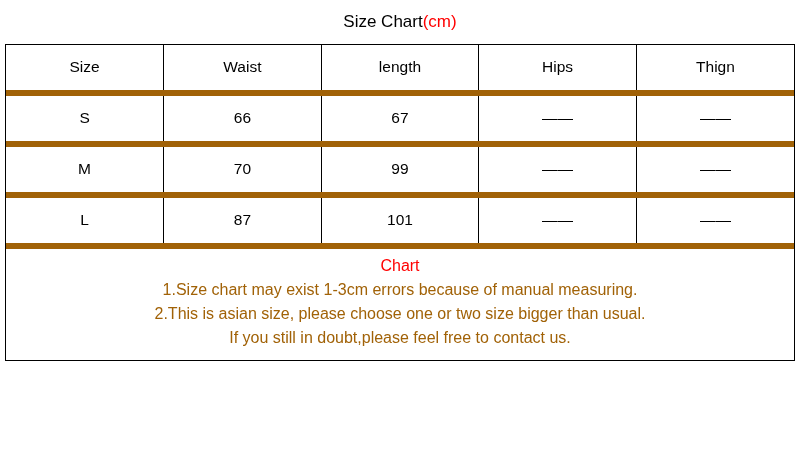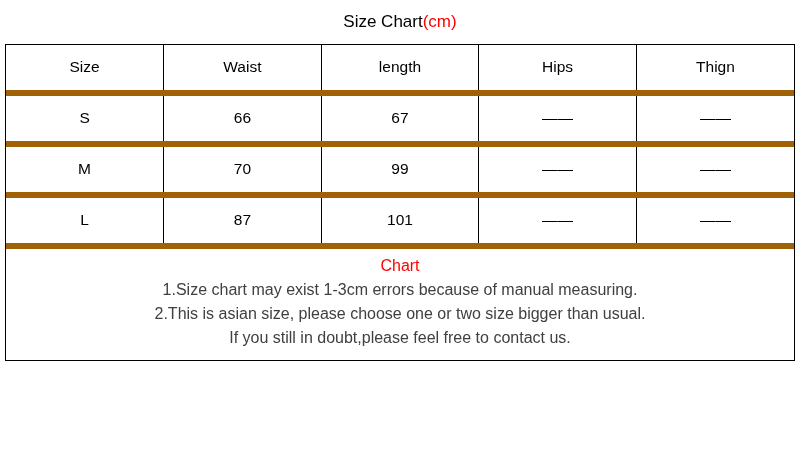--- a/index.html
+++ b/index.html
@@ -67,21 +67,21 @@
     text-align: center;
   }
   .note-title {
     color: #ff0000;
     font-size: 16px;
     margin-bottom: 3px;
   }
   .note-line {
     font-size: 16px;
     line-height: 1.5;
-    color: #404040;
+    color: #a16207;
     white-space: nowrap;
   }
 </style>
 </head>
 <body>
 
 <div class="sheet">
 
   <div class="title-block">
     <div class="title-line">

